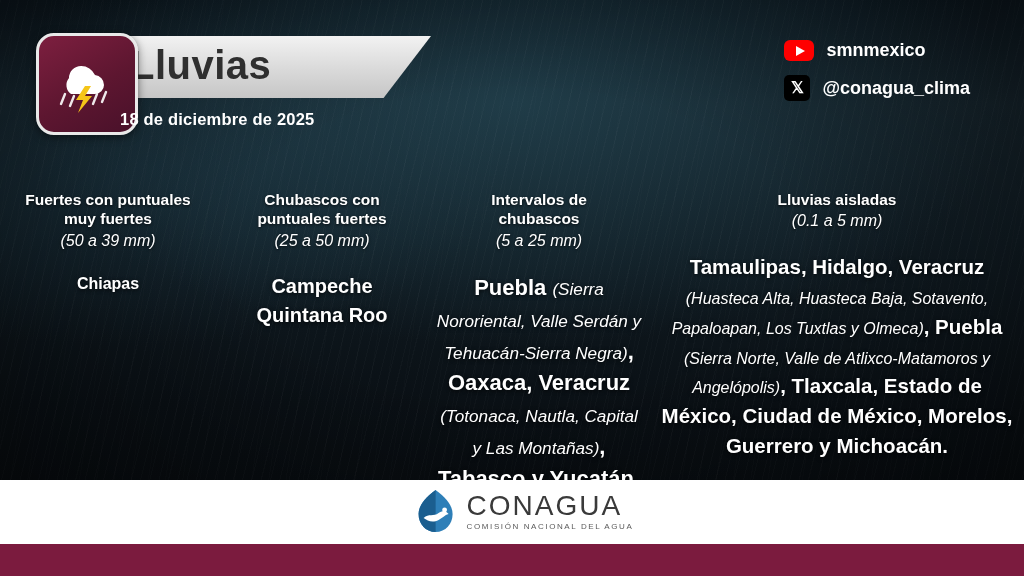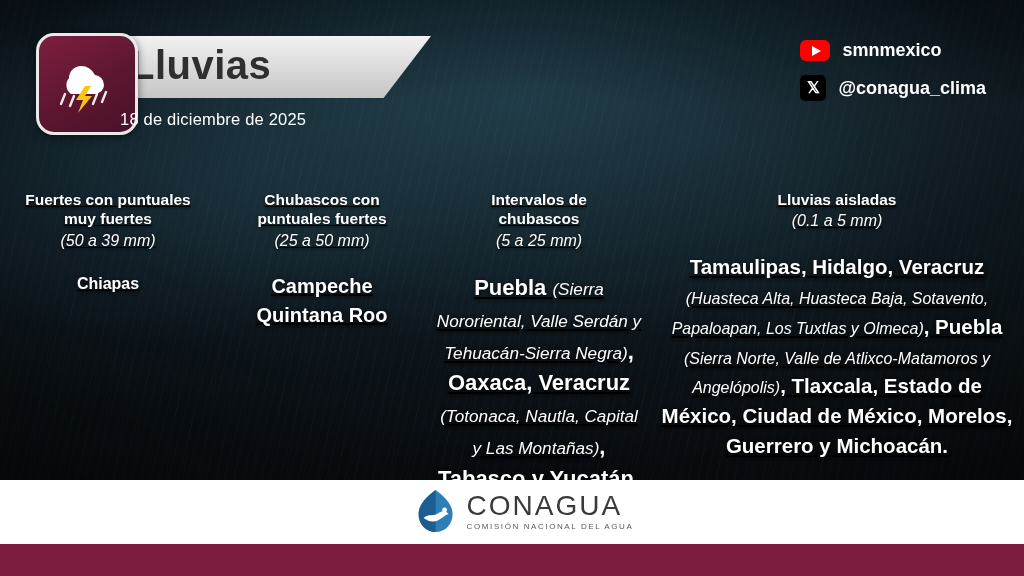--- a/index.html
+++ b/index.html
@@ -72,27 +72,27 @@
     border-radius: 18px;
     box-shadow: 0 2px 8px rgba(0,0,0,0.5);
   }
   .badge svg { position: absolute; left: 10px; top: 12px; }
   .date {
     position: absolute;
     left: 120px;
     top: 110px;
     font-size: 16.5px;
     color: #ffffff;
-    font-weight: 400;
+    font-weight: 700;
     letter-spacing: 0.2px;
   }
 
   .socials {
     position: absolute;
-    right: 38px;
+    right: 54px;
     top: 40px;
     text-align: center;
   }
   .social-row {
     display: flex;
     align-items: center;
     gap: 12px;
     margin-bottom: 14px;
   }
   .social-label {
@@ -131,21 +131,20 @@
     line-height: 1;
   }
 
   
   .columns {
     position: absolute;
     left: 0;
     top: 190px;
     width: 1024px;
     display: flex;
-    text-decoration: underline;
   }
   .col { padding: 0 8px; box-sizing: border-box; }
   .col-1 { width: 216px; }
   .col-2 { width: 212px; }
   .col-3 { width: 222px; }
   .col-4 { width: 374px; }
 
   .col-head {
     color: #ffffff;
     font-size: 15.5px;

